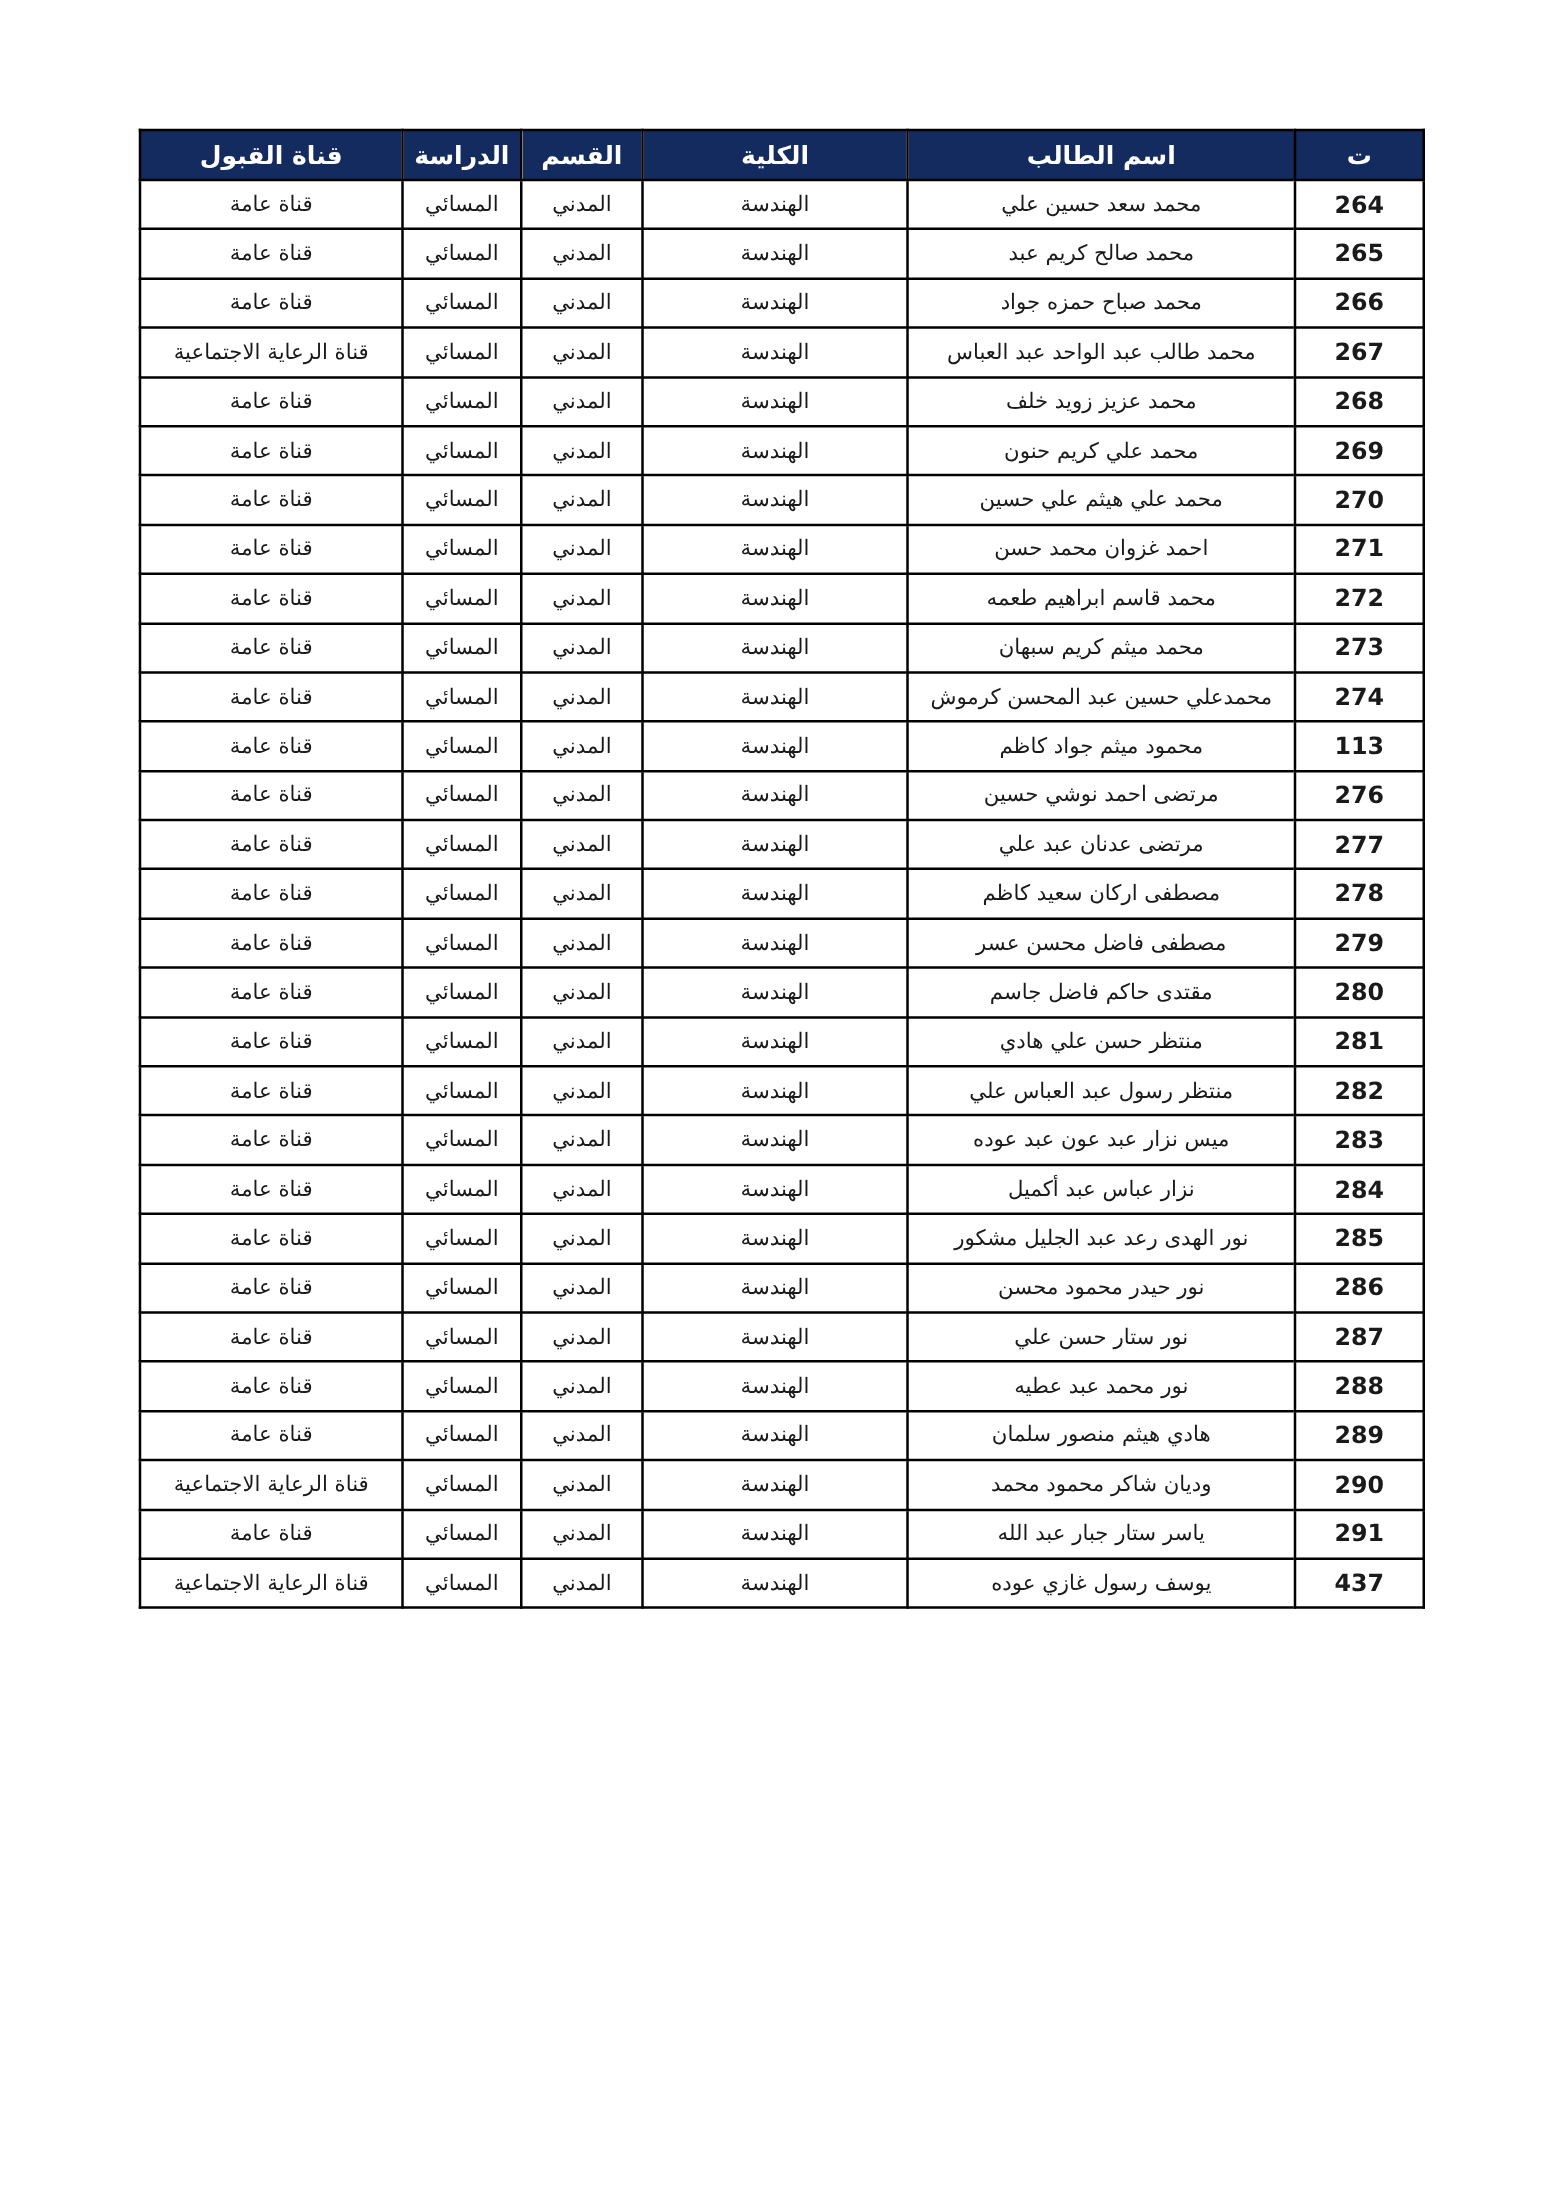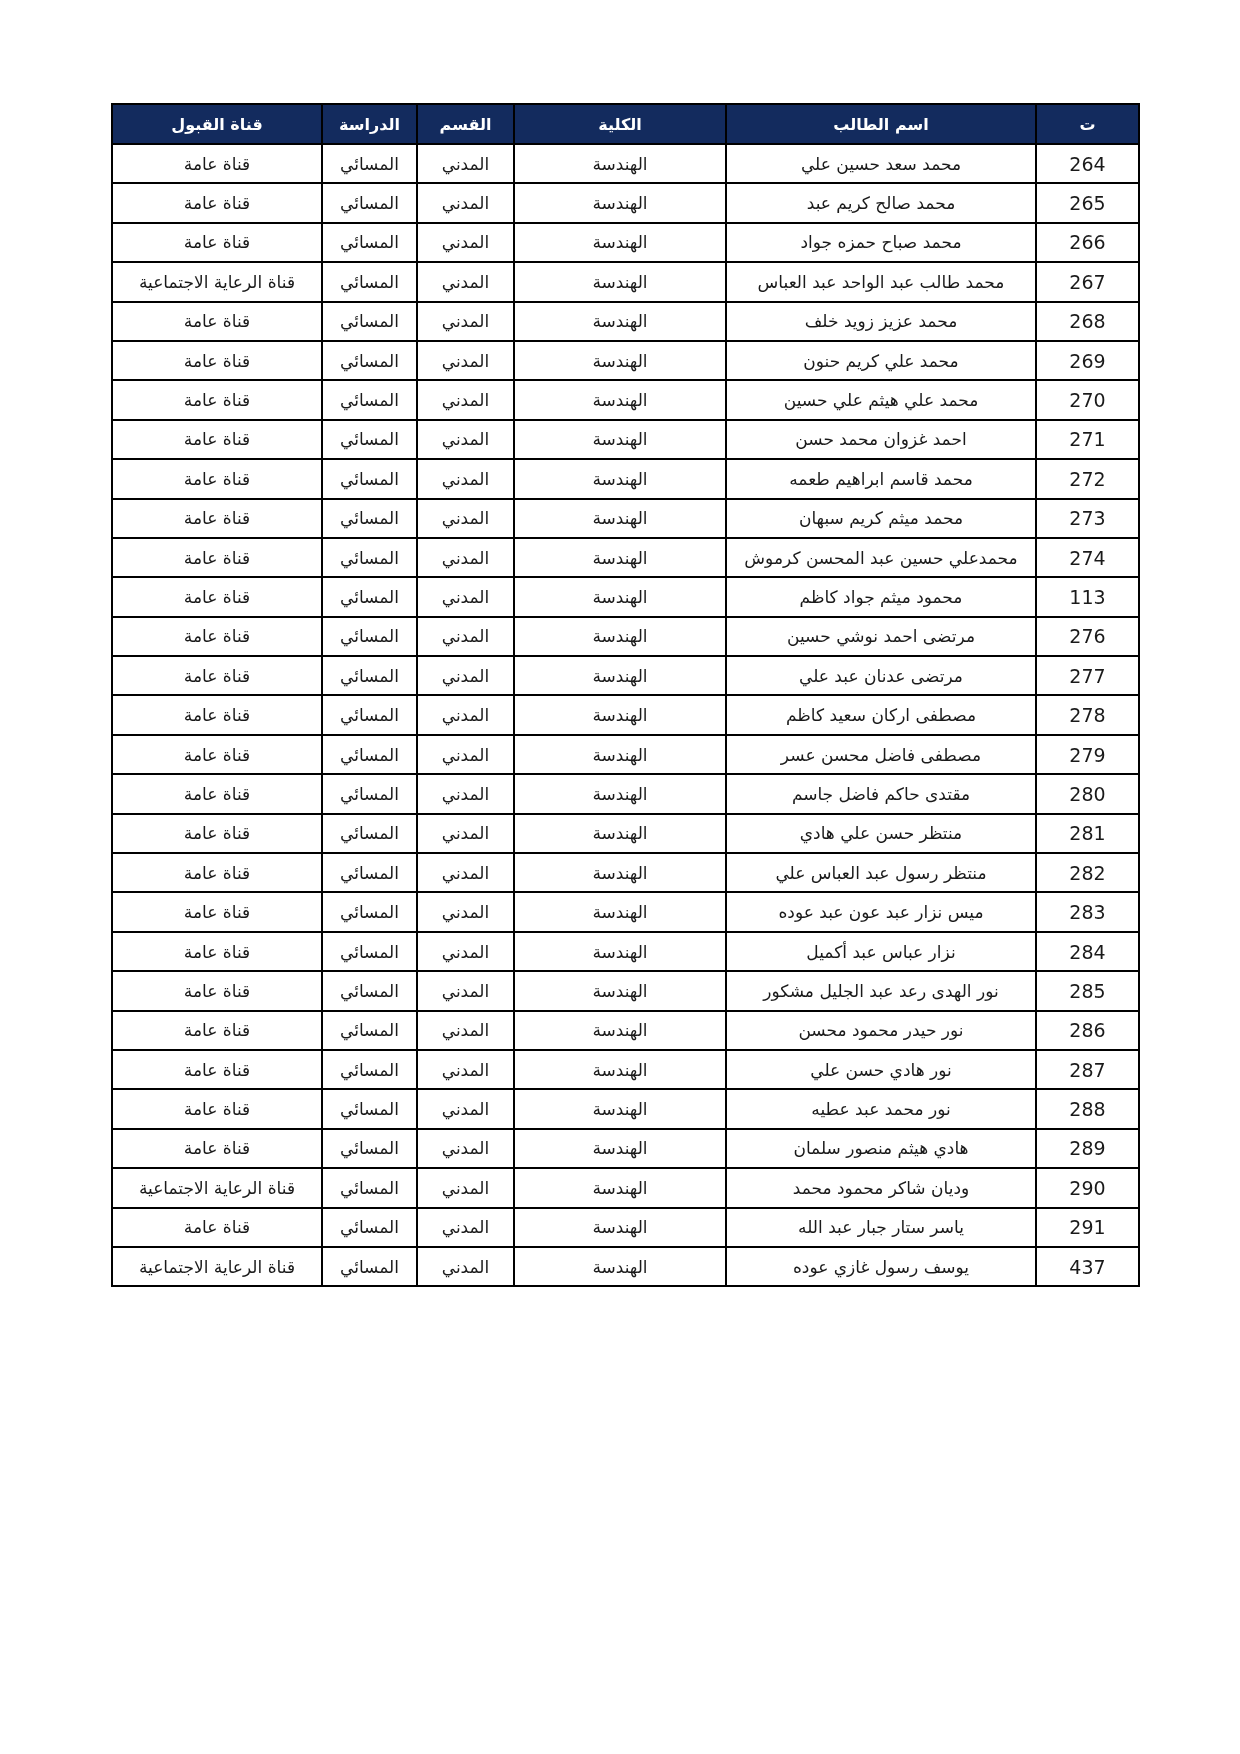--- a/index.html
+++ b/index.html
@@ -38,29 +38,29 @@
     vertical-align: middle;
     white-space: nowrap;
     overflow: hidden;
     padding: 0 2px;
   }
   table.students-table thead tr { height: 40px; }
   table.students-table tbody tr { height: 39.4px; }
   th {
     background: var(--header-bg);
     color: var(--header-text);
-    font-size: 16px;
+    font-size: 20px;
     font-weight: bold;
   }
   td {
     color: var(--cell-text);
     font-size: 17px;
     background: #ffffff;
   }
-  td.c-no { font-size: 19px; }
+  td.c-no { font-size: 19px; font-weight: bold; }
   
   .col-no      { width: 103px; }
   .col-name    { width: 310px; }
   .col-college { width: 212px; }
   .col-dept    { width: 97px;  }
   .col-study   { width: 95px;  }
   .col-channel { width: 210px; }
 </style>
 </head>
 <body>
@@ -288,21 +288,21 @@
     <td class="c-no">286</td>
     <td>نور حيدر محمود محسن</td>
     <td>الهندسة</td>
     <td>المدني</td>
     <td>المسائي</td>
     <td>قناة عامة</td>
   </tr>
 
   <tr>
     <td class="c-no">287</td>
-    <td>نور هادي حسن علي</td>
+    <td>نور ستار حسن علي</td>
     <td>الهندسة</td>
     <td>المدني</td>
     <td>المسائي</td>
     <td>قناة عامة</td>
   </tr>
 
   <tr>
     <td class="c-no">288</td>
     <td>نور محمد عبد عطيه</td>
     <td>الهندسة</td>

